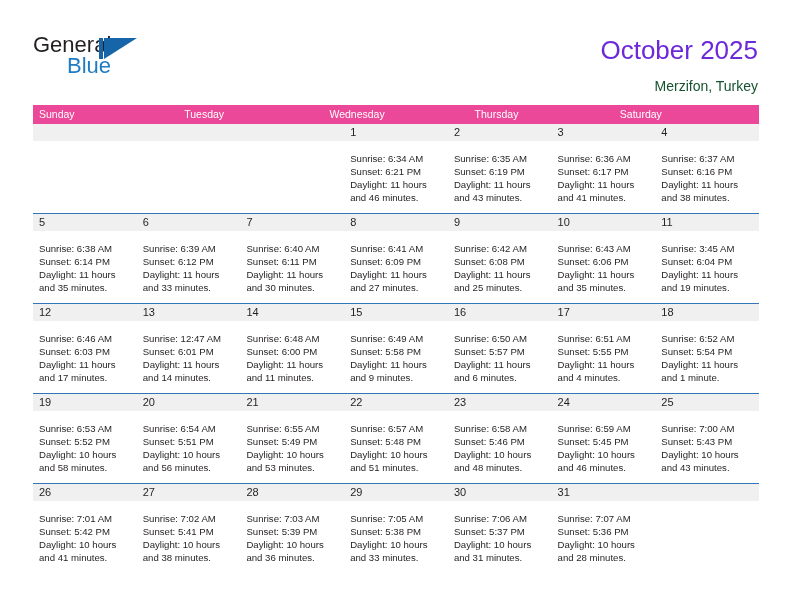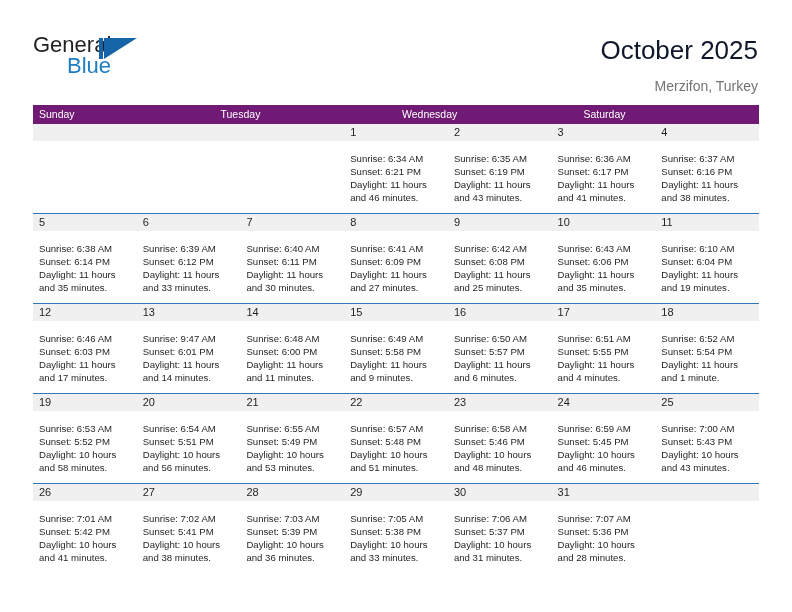--- a/index.html
+++ b/index.html
@@ -77,45 +77,45 @@
     width: 0;
     height: 0;
     border-left: 33px solid #1565a8;
     border-bottom: 21px solid transparent;
   }
   .title {
     position: absolute;
     right: 34px;
     top: 35px;
     font-size: 26px;
-    color: #0f172a;
+    color: #6d28d9;
     text-align: right;
     white-space: nowrap;
     font-weight: normal;
   }
   .subtitle {
     position: absolute;
     right: 34px;
     top: 78px;
     font-size: 14px;
-    color: #737373;
+    color: #14532d;
     text-align: right;
     white-space: nowrap;
   }
 
   
   .calendar {
     position: absolute;
     left: 33px;
     top: 105px;
     width: 726px;
   }
   .dow-row {
     display: flex;
-    background: #701a75;
+    background: #ec4899;
     height: 19px;
   }
   .dow {
     flex: 1 1 0;
     color: #ffffff;
     font-size: 10.5px;
     line-height: 19px;
     padding-left: 6px;
     box-sizing: border-box;
     white-space: nowrap;
@@ -178,20 +178,21 @@
 
     <div class="title">October 2025</div>
     <div class="subtitle">Merzifon, Turkey</div>
   </div>
 
   <div class="calendar">
     <div class="dow-row" id="dow-row">
         <div class="dow">Sunday</div>
         <div class="dow">Tuesday</div>
         <div class="dow">Wednesday</div>
+        <div class="dow">Thursday</div>
         <div class="dow">Saturday</div>
       </div>
     <div id="weeks-container">
         <div class="week">
           <div class="week-inner" style="display: block;">
             <div class="daynum-band">
               <div class="daynum"></div>
               <div class="daynum"></div>
               <div class="daynum"></div>
               <div class="daynum">1</div>
@@ -287,21 +288,21 @@
                 <div>Daylight: 11 hours</div>
                 <div>and 25 minutes.</div>
               </div>
               <div class="cellbody">
                 <div>Sunrise: 6:43 AM</div>
                 <div>Sunset: 6:06 PM</div>
                 <div>Daylight: 11 hours</div>
                 <div>and 35 minutes.</div>
               </div>
               <div class="cellbody">
-                <div>Sunrise: 6:10 AM</div>
+                <div>Sunrise: 3:45 AM</div>
                 <div>Sunset: 6:04 PM</div>
                 <div>Daylight: 11 hours</div>
                 <div>and 19 minutes.</div>
               </div>
             </div>
           </div>
         </div>
         <div class="week">
           <div class="week-inner" style="display: block;">
             <div class="daynum-band">
@@ -314,21 +315,21 @@
               <div class="daynum">18</div>
             </div>
             <div class="body-row">
               <div class="cellbody">
                 <div>Sunrise: 6:46 AM</div>
                 <div>Sunset: 6:03 PM</div>
                 <div>Daylight: 11 hours</div>
                 <div>and 17 minutes.</div>
               </div>
               <div class="cellbody">
-                <div>Sunrise: 9:47 AM</div>
+                <div>Sunrise: 12:47 AM</div>
                 <div>Sunset: 6:01 PM</div>
                 <div>Daylight: 11 hours</div>
                 <div>and 14 minutes.</div>
               </div>
               <div class="cellbody">
                 <div>Sunrise: 6:48 AM</div>
                 <div>Sunset: 6:00 PM</div>
                 <div>Daylight: 11 hours</div>
                 <div>and 11 minutes.</div>
               </div>

